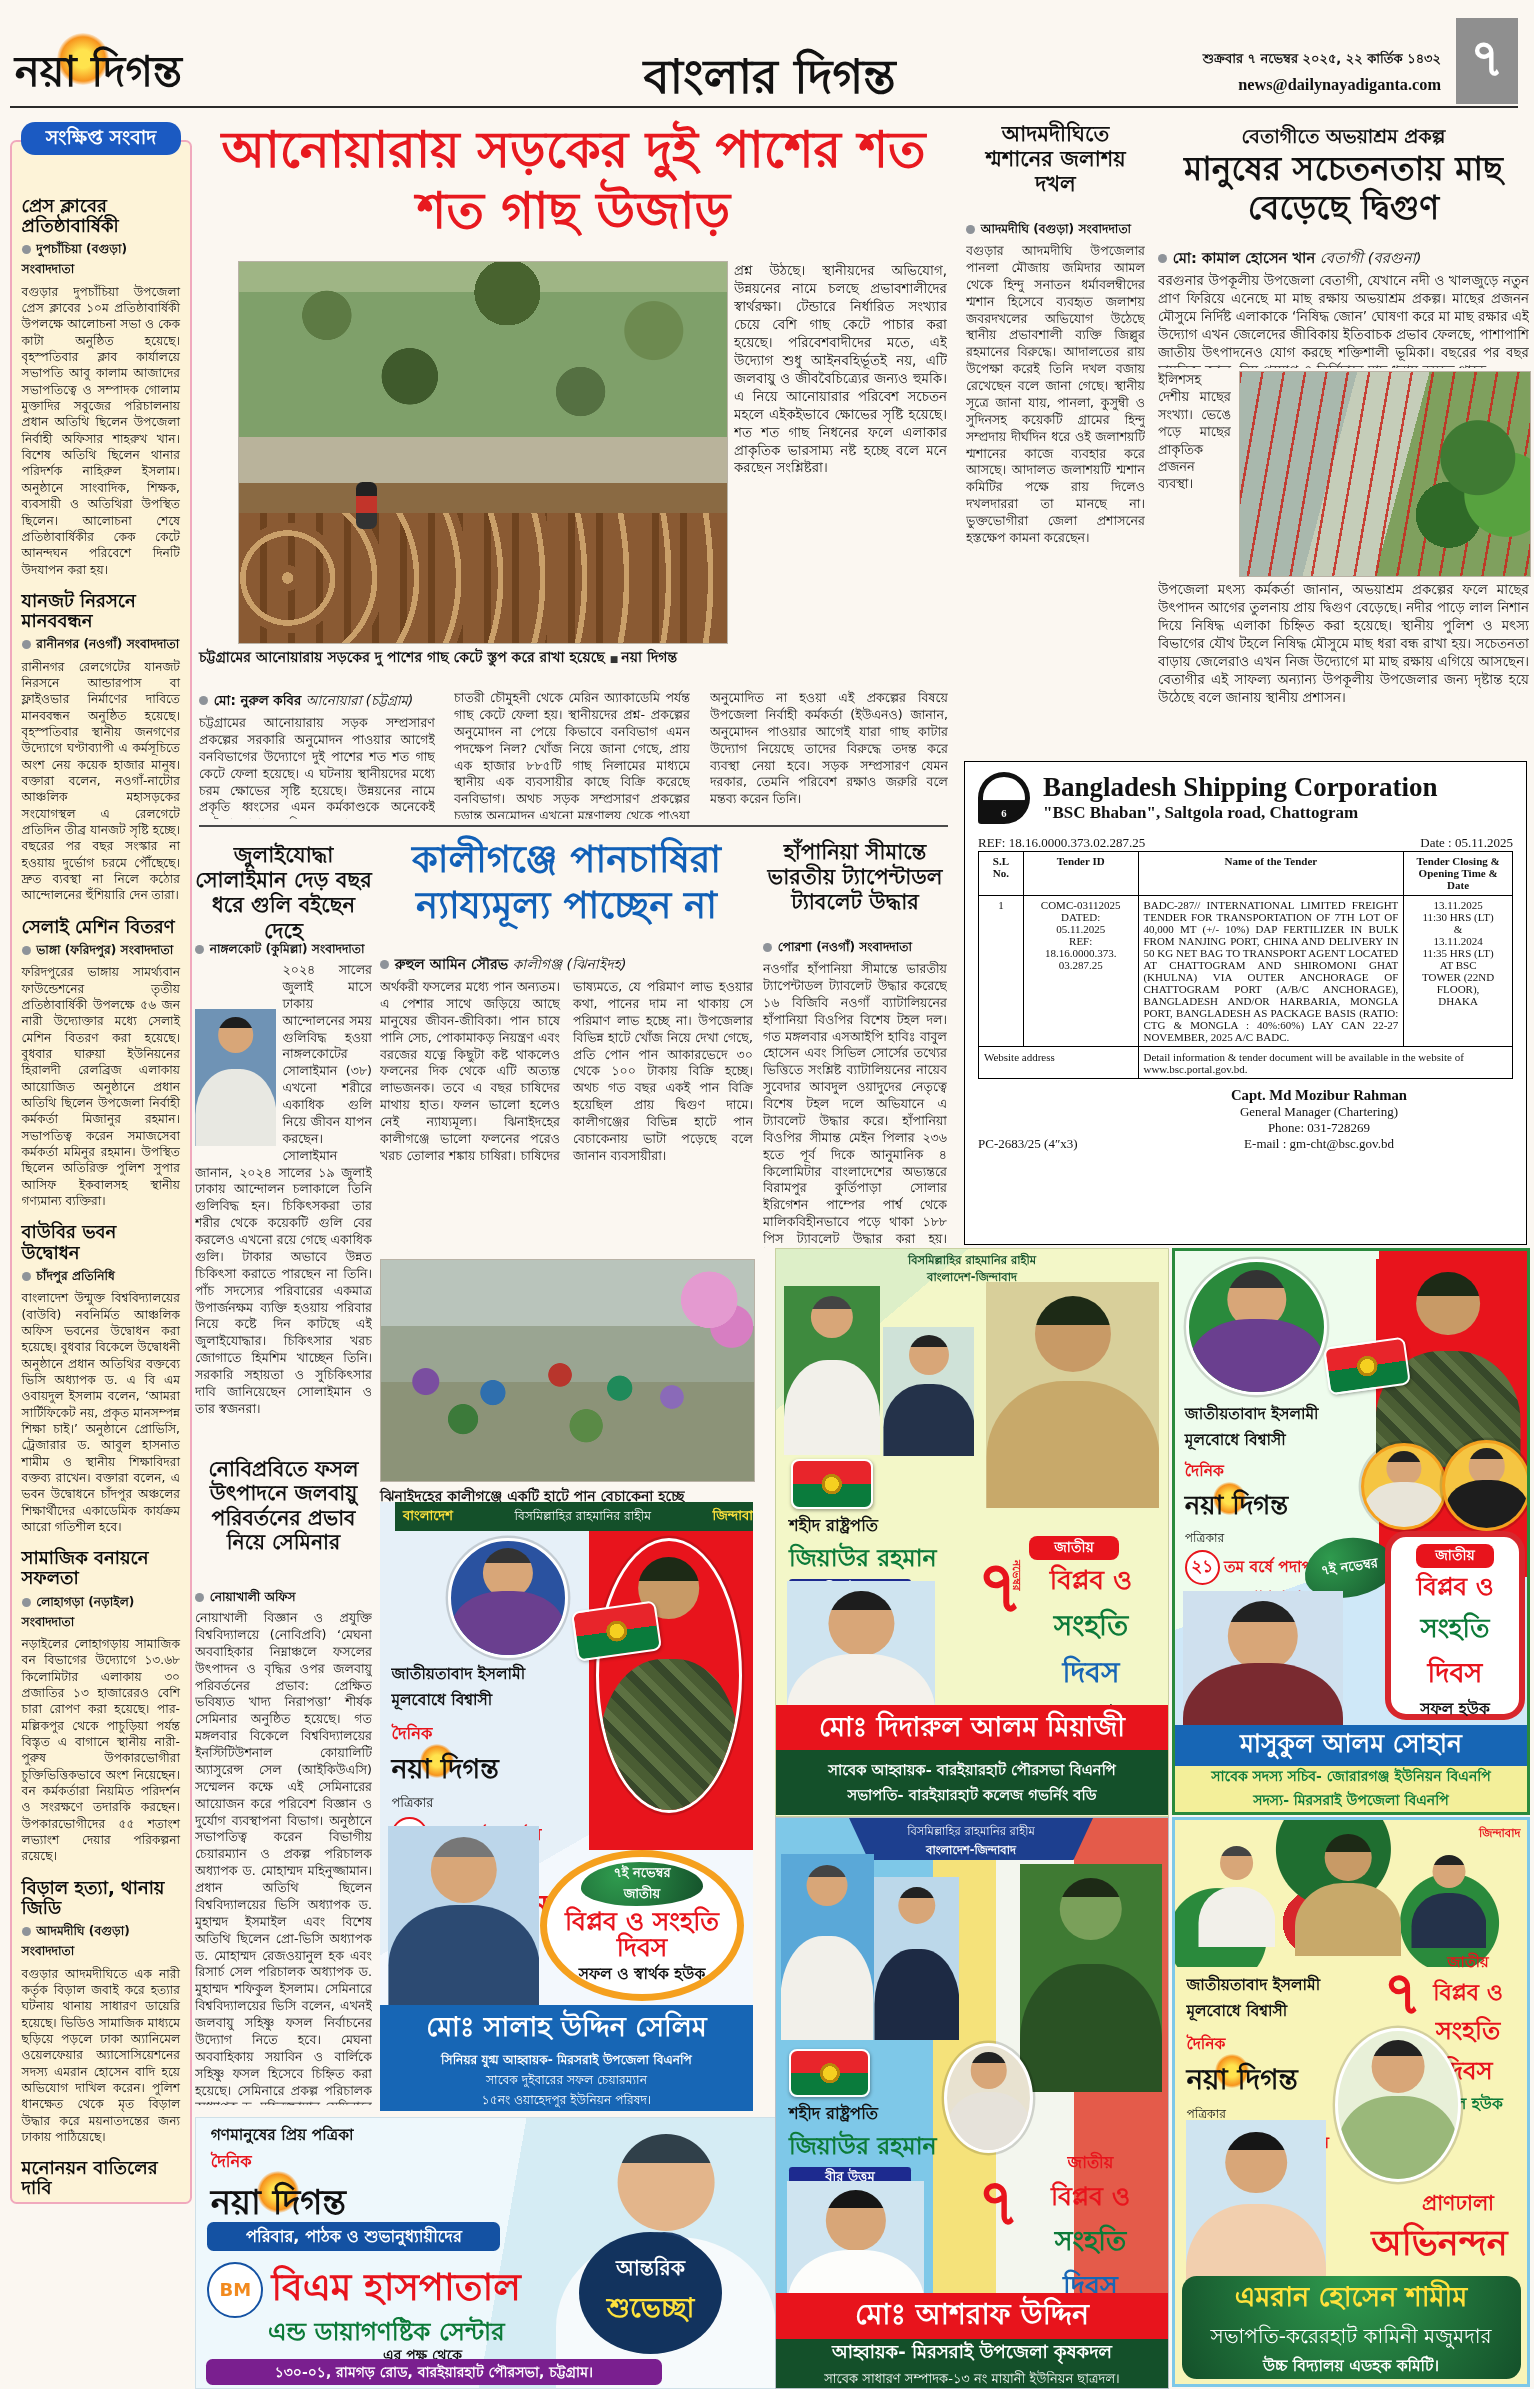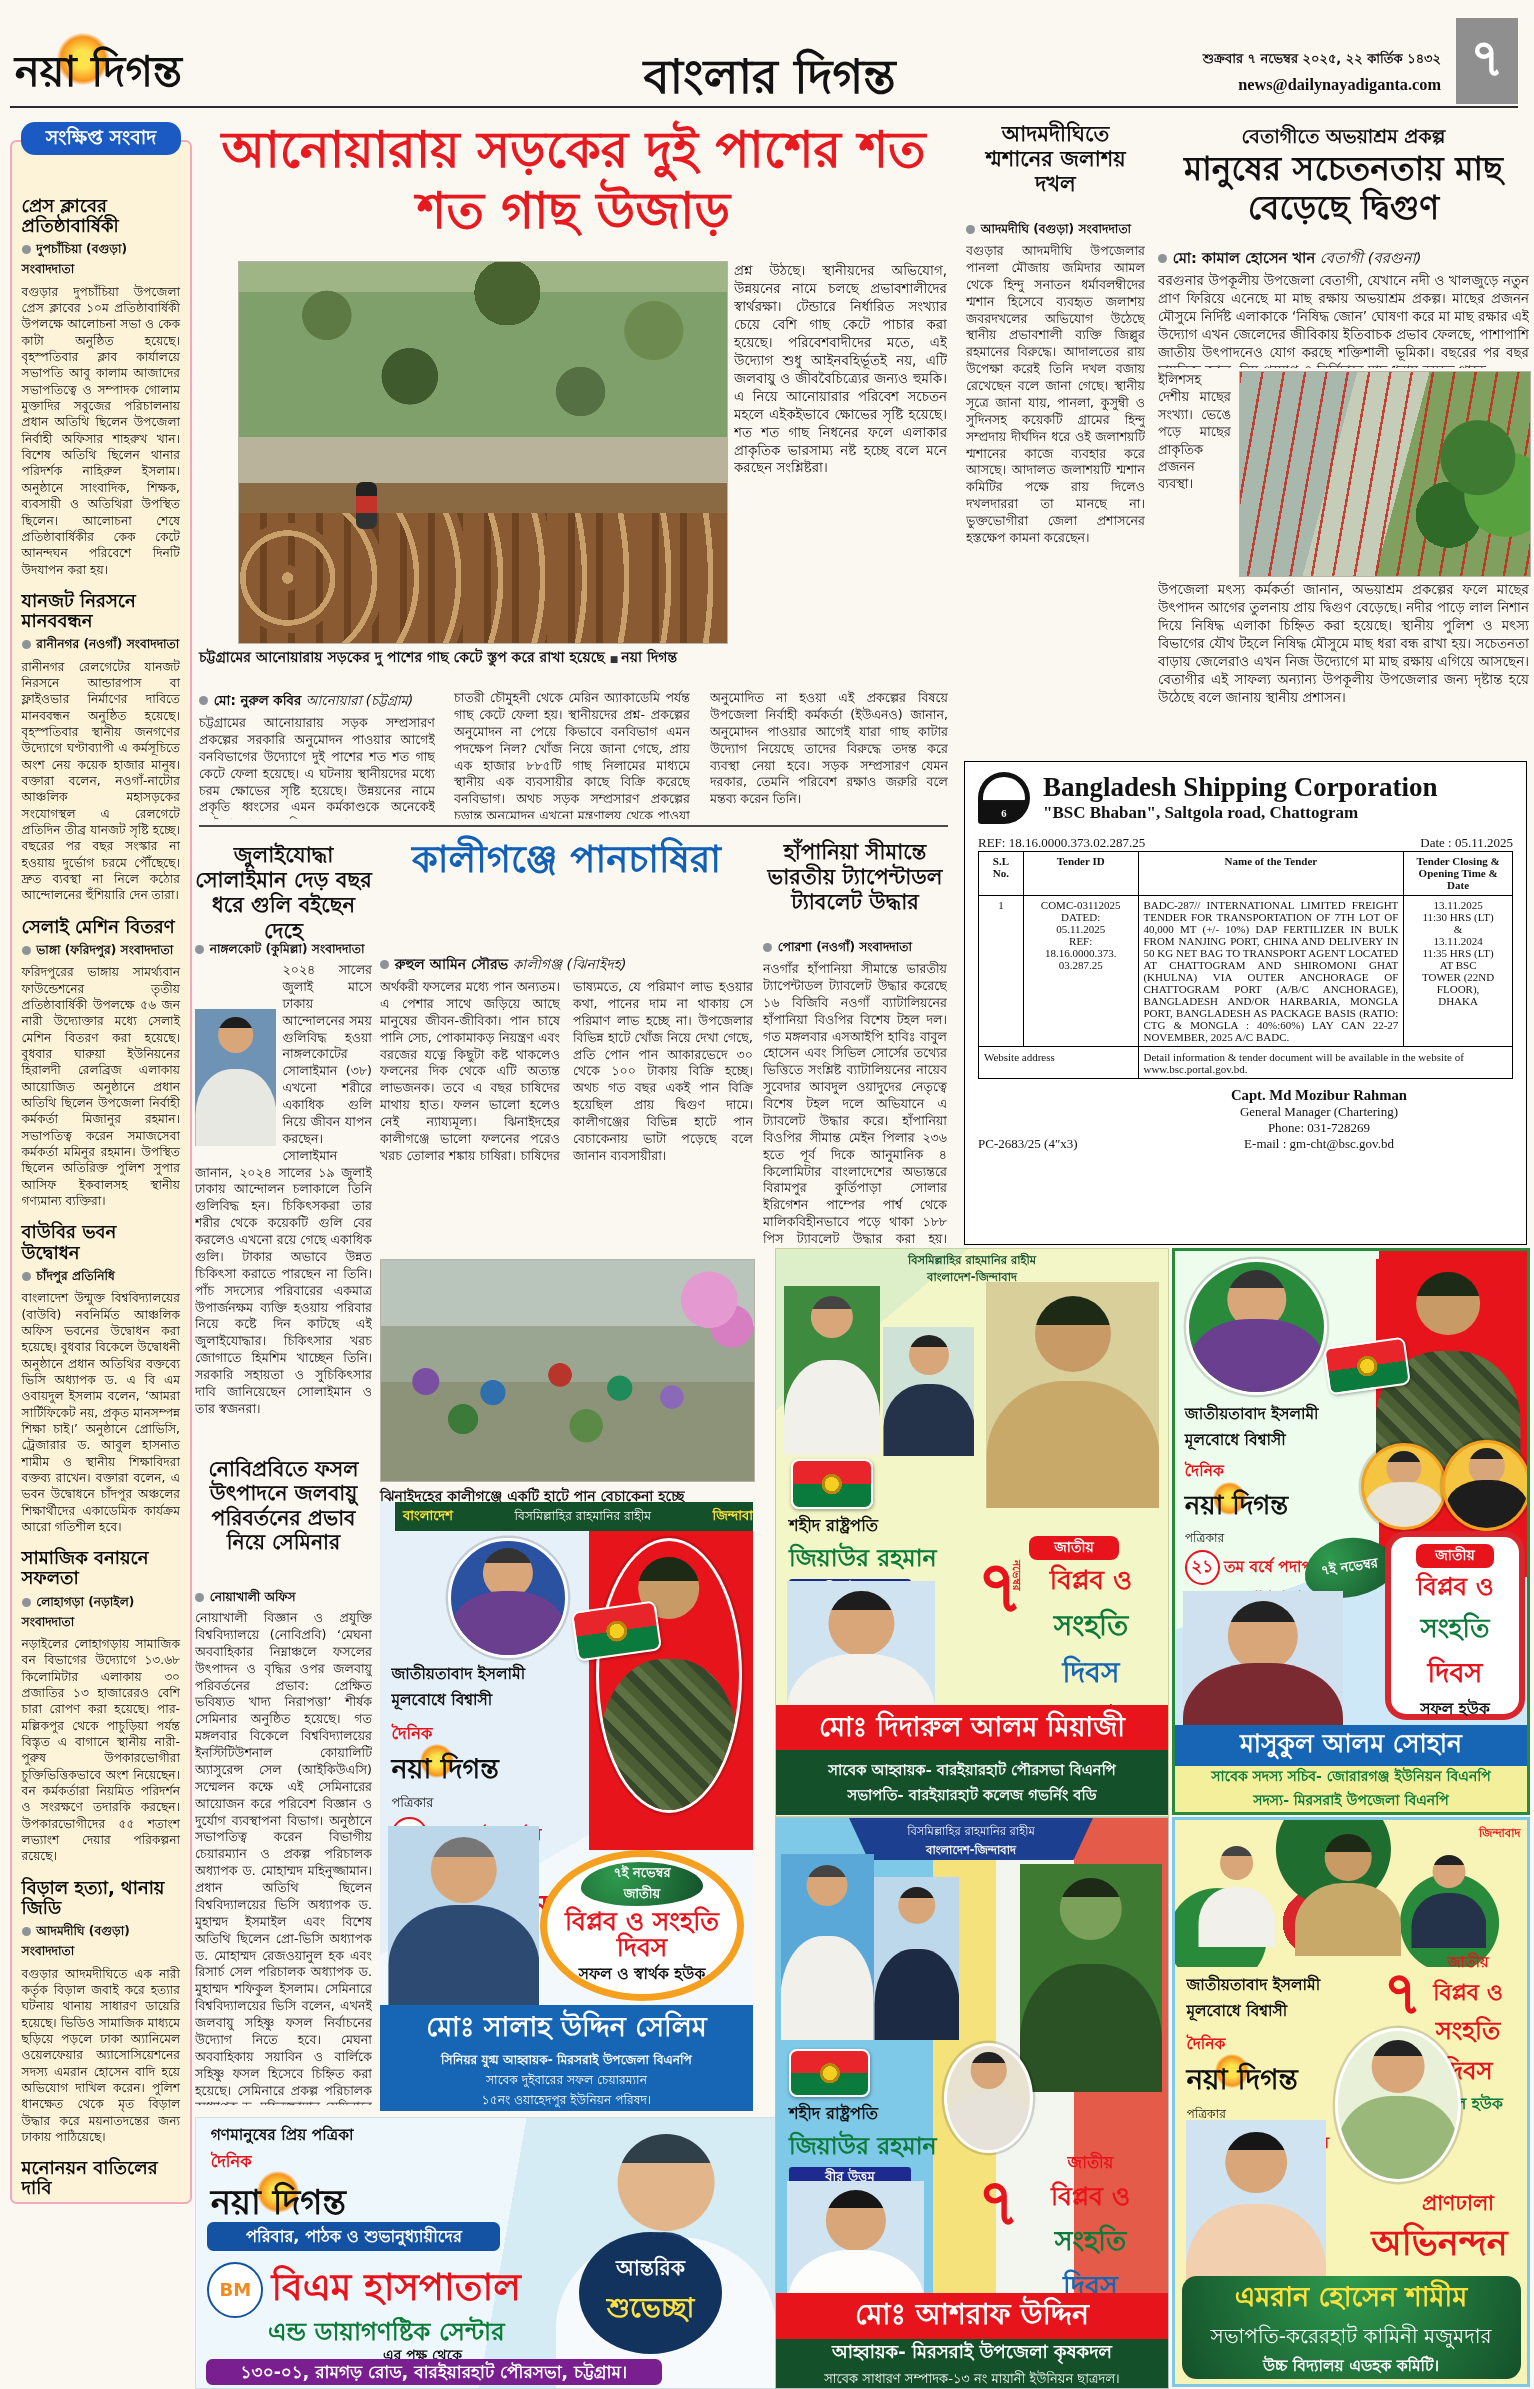--- a/index.html
+++ b/index.html
@@ -181,20 +181,21 @@
   <div class="abs byl" style="left:195px;top:938px;width:177px;font-size:12.2px;">
     <span class="dot"></span><b>নাঙ্গলকোট (কুমিল্লা) সংবাদদাতা</b>
   </div>
   <div class="abs ov" style="left:195px;top:962px;width:177px;height:488px;">
     <span class="person" style="position:relative;float:left;width:81px;height:137px;margin:47px 6.5px 3.3px 0;--bg:#6f93b5;--shirt:#e8e8e2;--hair:#1d1d1d;display:block;"></span>
     <p class="bd" style="font-size:12.6px;">২০২৪ সালের জুলাই মাসে ঢাকায় আন্দোলনের সময় গুলিবিদ্ধ হওয়া নাঙ্গলকোটের সোলাইমান (৩৮) এখনো শরীরে একাধিক গুলি নিয়ে জীবন যাপন করছেন। সোলাইমান জানান, ২০২৪ সালের ১৯ জুলাই ঢাকায় আন্দোলন চলাকালে তিনি গুলিবিদ্ধ হন। চিকিৎসকরা তার শরীর থেকে কয়েকটি গুলি বের করলেও এখনো রয়ে গেছে একাধিক গুলি। টাকার অভাবে উন্নত চিকিৎসা করাতে পারছেন না তিনি। পাঁচ সদস্যের পরিবারের একমাত্র উপার্জনক্ষম ব্যক্তি হওয়ায় পরিবার নিয়ে কষ্টে দিন কাটছে এই জুলাইযোদ্ধার। চিকিৎসার খরচ জোগাতে হিমশিম খাচ্ছেন তিনি। সরকারি সহায়তা ও সুচিকিৎসার দাবি জানিয়েছেন সোলাইমান ও তার স্বজনরা।</p>
   </div>
 
   <div class="abs blue-h" style="left:380px;top:837px;width:373px;">
     <div>কালীগঞ্জে পানচাষিরা</div>
+    <div>ন্যায্যমূল্য পাচ্ছেন না</div>
   </div>
   <div class="abs byl" style="left:380px;top:951px;width:373px;font-size:14px;">
     <span class="dot"></span><b>রুহুল আমিন সৌরভ</b> <i>কালীগঞ্জ (ঝিনাইদহ)</i>
   </div>
   <div class="abs twocol bd ov" style="left:380px;top:979px;width:373px;height:272px;">অর্থকরী ফসলের মধ্যে পান অন্যতম। এ পেশার সাথে জড়িয়ে আছে মানুষের জীবন-জীবিকা। পান চাষে পানি সেচ, পোকামাকড় নিয়ন্ত্রণ এবং বরজের যত্নে কিছুটা কষ্ট থাকলেও ফলনের দিক থেকে এটি অত্যন্ত লাভজনক। তবে এ বছর চাষিদের মাথায় হাত। ফলন ভালো হলেও নেই ন্যায্যমূল্য। ঝিনাইদহের কালীগঞ্জে ভালো ফলনের পরেও খরচ তোলার শঙ্কায় চাষিরা। চাষিদের ভাষ্যমতে, যে পরিমাণ লাভ হওয়ার কথা, পানের দাম না থাকায় সে পরিমাণ লাভ হচ্ছে না। উপজেলার বিভিন্ন হাটে খোঁজ নিয়ে দেখা গেছে, প্রতি পোন পান আকারভেদে ৩০ থেকে ১০০ টাকায় বিক্রি হচ্ছে। অথচ গত বছর একই পান বিক্রি হয়েছিল প্রায় দ্বিগুণ দামে। কালীগঞ্জের বিভিন্ন হাটে পান বেচাকেনায় ভাটা পড়েছে বলে জানান ব্যবসায়ীরা।</div>
   <div class="ph ph-crowd" style="left:380px;top:1259px;width:373px;height:221px;"></div>
   <div class="abs cap" style="left:380px;top:1485px;width:373px;">
     <span>ঝিনাইদহের কালীগঞ্জে একটি হাটে পান বেচাকেনা হচ্ছে</span>
     <span class="cred">নয়া দিগন্ত</span>
   </div>
@@ -320,21 +321,21 @@
     <div class="abs" style="left:11.4px;top:140px;width:374px;display:flex;align-items:center;gap:8.1px;">
       <div style="width:52px;height:52px;background:#fff;border:2.4px solid #1452a3;border-radius:50%;display:flex;align-items:center;justify-content:center;font-weight:bold;color:#f28a1e;font-size:18px;">BM</div>
       <div class="rd" style="font-size:37px;font-weight:bold;">বিএম হাসপাতাল</div>
     </div>
     <div class="abs grn" style="left:72px;top:195px;font-size:24.4px;font-weight:bold;">এন্ড ডায়াগণষ্টিক সেন্টার</div>
     <div class="abs blk ctr" style="left:187px;top:226px;font-size:14px;font-weight:bold;">এর পক্ষ থেকে</div>
     <div class="abs ctr" style="left:383px;top:114px;width:143px;height:122px;background:#12335e;border-radius:50%;padding-top:21px;box-sizing:border-box;">
       <div class="w" style="font-size:20.4px;font-weight:bold;">আন্তরিক</div>
       <div class="ylw" style="font-size:27px;font-weight:bold;">শুভেচ্ছা</div>
     </div>
-    <div class="abs ctr w" style="left:9.8px;top:241px;width:456px;height:26px;background:#7a1f8f;border-radius:6.5px;font-size:17px;font-weight:bold;line-height:26px;text-align:center;">১৩০-০১, রামগড় রোড, বারইয়ারহাট পৌরসভা, চট্টগ্রাম।</div>
+    <div class="abs ctr w" style="left:9.8px;top:241px;width:456px;height:26px;background:#7a1f8f;border-radius:6.5px;font-size:14px;font-weight:bold;line-height:26px;text-align:center;">১৩০-০১, রামগড় রোড, বারইয়ারহাট পৌরসভা, চট্টগ্রাম।</div>
   </div>
 
   <div class="abs ov" style="left:775px;top:1248px;width:392px;height:567px;background:linear-gradient(140deg,#ddefc8 0 18%,#f3f7c8 18% 100%);border:0.8px solid #c8d0a0;">
     <div class="abs ctr" style="left:0;top:3.3px;width:100%;font-size:11.4px;font-weight:bold;color:#14502a;">বিসমিল্লাহির রাহমানির রাহীম</div>
     <div class="abs ctr" style="left:0;top:19.5px;width:100%;font-size:11.4px;font-weight:bold;color:#14502a;">বাংলাদেশ-জিন্দাবাদ</div>
     <div class="person" style="left:8.1px;top:37px;width:96px;height:169px;--bg:#3e8a3e;--shirt:#f2f0ea;--hair:#444;"></div>
     <div class="person" style="left:107px;top:78px;width:91px;height:129px;--bg:#cfe2d8;--shirt:#24324a;--hair:#222;"></div>
     <div class="person zia-cap" style="left:210px;top:33px;width:173px;height:226px;--bg:#d8cf9a;--shirt:#c8a96a;--skin:#c89a66;"></div>
     <div class="bnpflag" style="left:14.7px;top:210px;width:78px;height:46px;"></div>
     <div class="abs" style="left:13px;top:264px;width:191px;">

